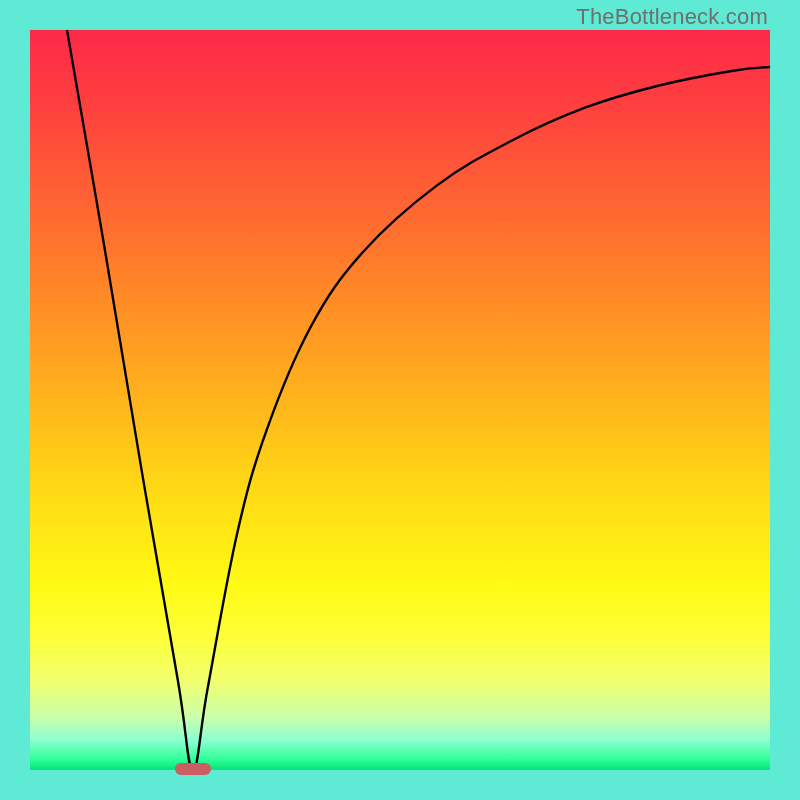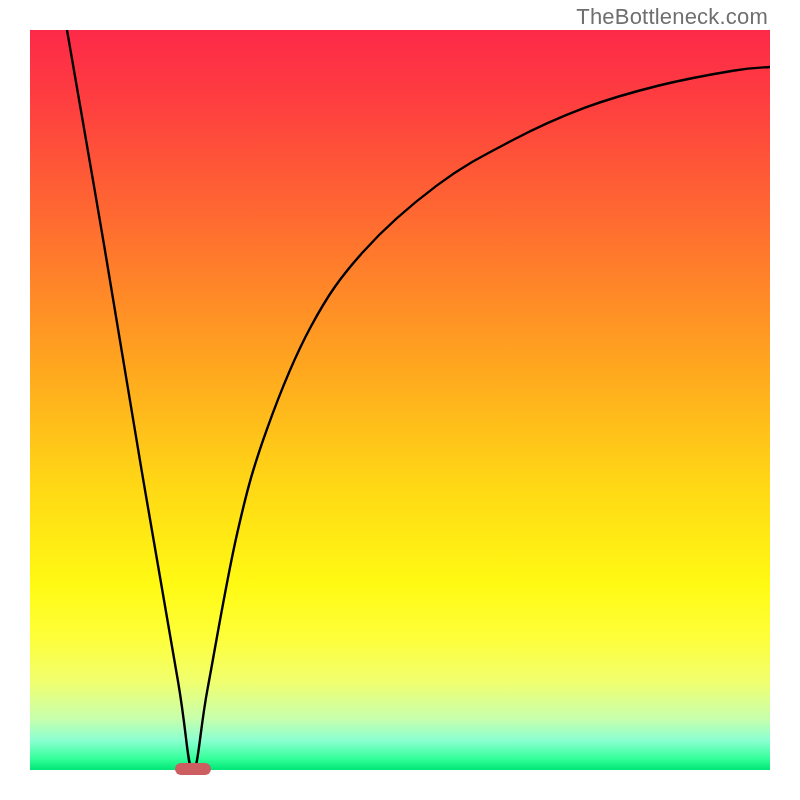--- a/index.html
+++ b/index.html
@@ -8,21 +8,21 @@
     width: 800px;
     height: 800px;
     background: #000;
     overflow: hidden;
     font-family: Arial, Helvetica, sans-serif;
   }
   .frame {
     position: relative;
     width: 800px;
     height: 800px;
-    background: #ffffff;
+    background: #5eead4;
   }
   .plot-area {
     position: absolute;
     left: 30px;
     top: 30px;
     width: 740px;
     height: 740px;
     background: linear-gradient(to bottom,
       #fd2948 0%,
       #fe3f3f 10%,

